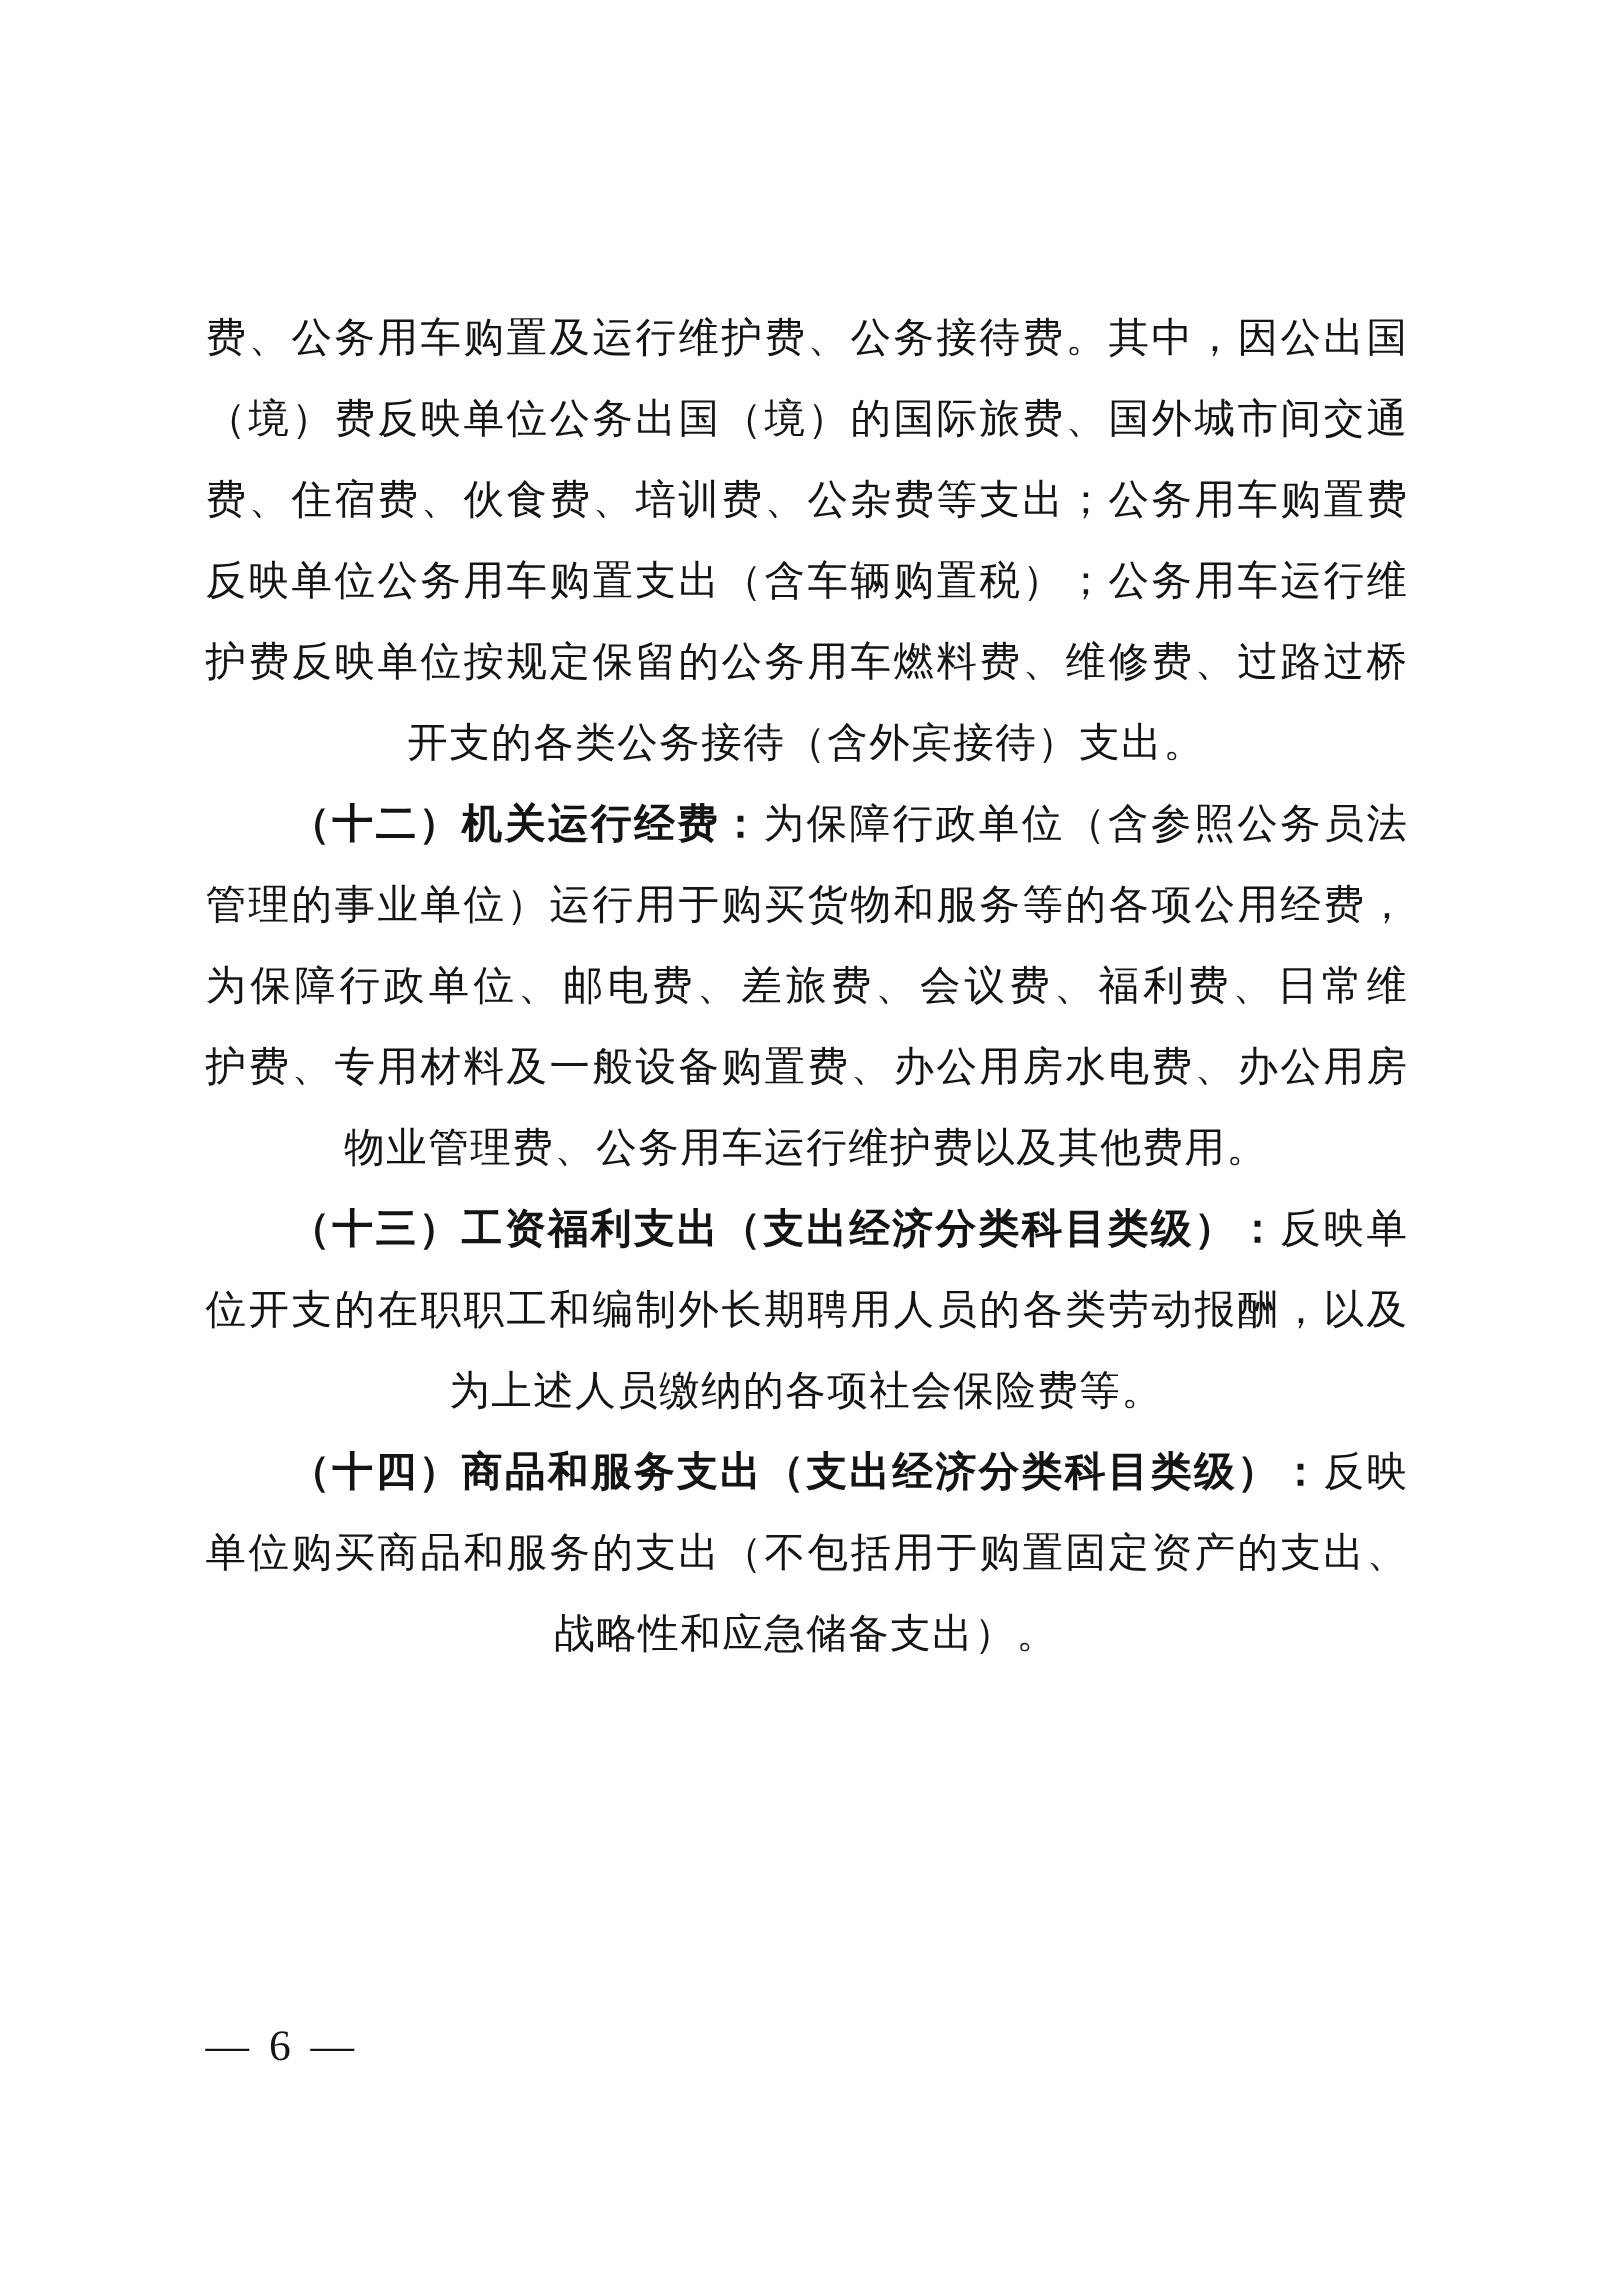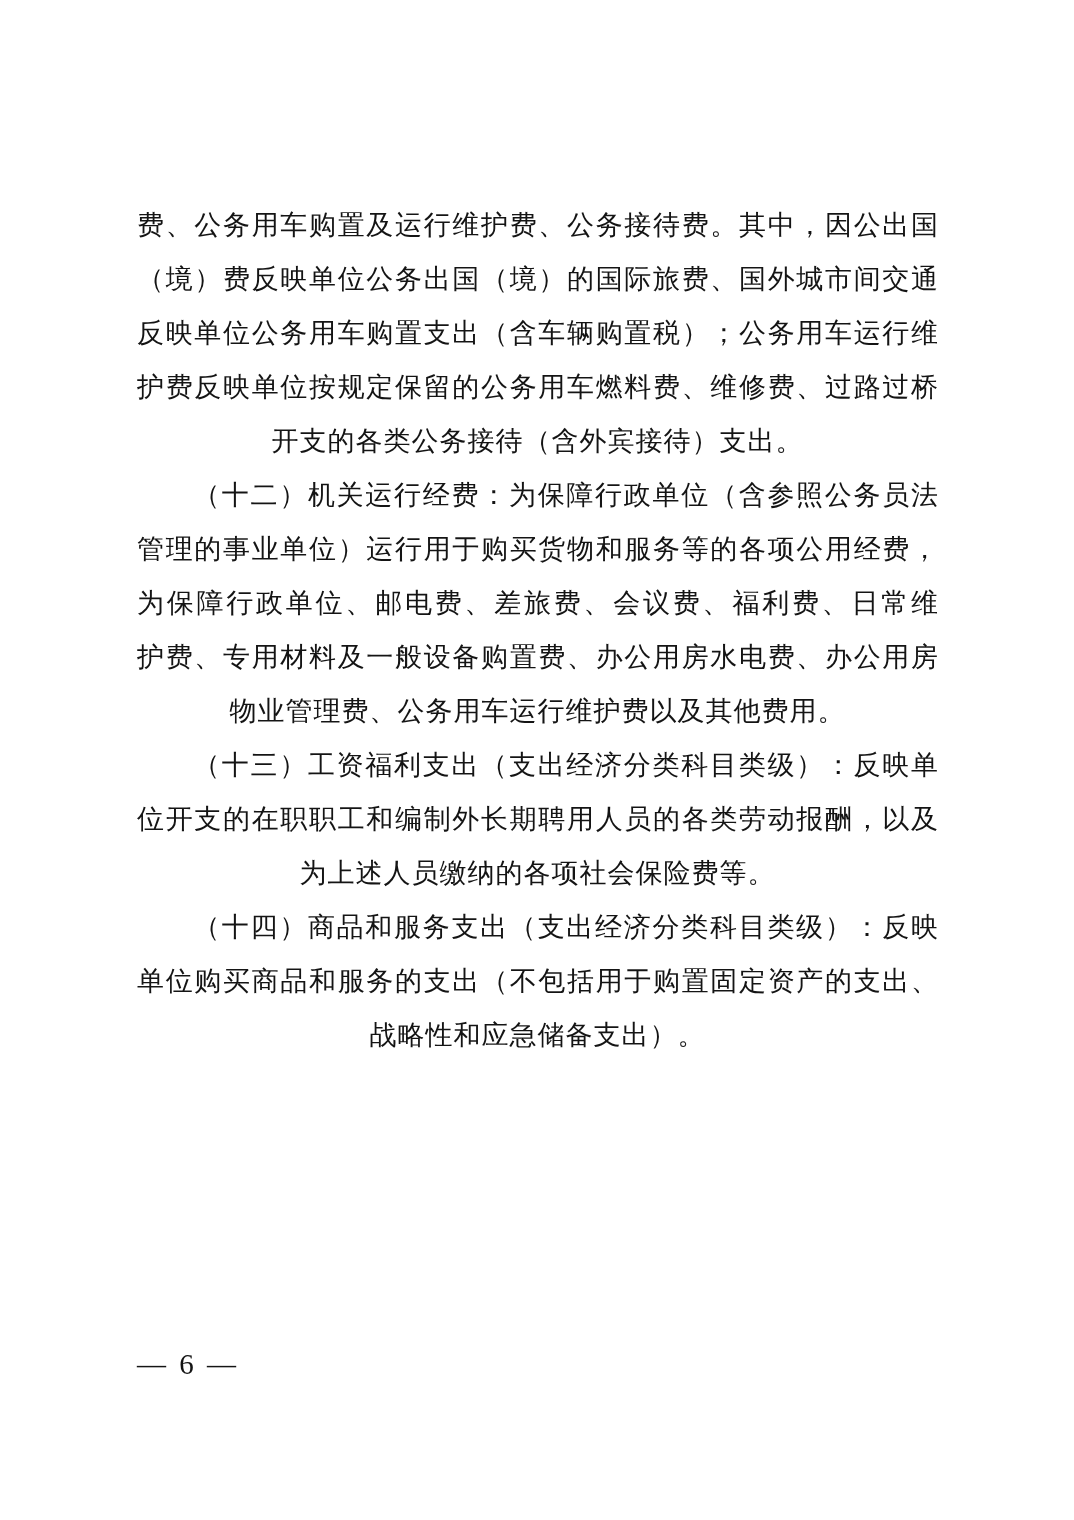--- a/index.html
+++ b/index.html
@@ -35,38 +35,39 @@
   }
   .line.left {
     text-align: center;
     letter-spacing: 1px;
     font-family: Liberation Serif, serif;
   }
   .line.indent {
     text-indent: 56px;
   }
   .seg { font-weight: 400; }
-  .seg.bold { font-weight: 400; }
+  .seg.bold { font-weight: 700; }
   .page-number {
     position: absolute;
     left: 137px;
     top: 1342px;
     font-size: 29px;
     line-height: 44px;
     letter-spacing: 3px;
     color: #141414;
   }
 </style>
 </head>
 <body>
 
 <div class="page" style="background: rgb(255, 255, 255); color: rgb(20, 20, 20);">
   <div class="text-block">
       <div class="line justify"><span class="seg">费、公务用车购置及运行维护费、公务接待费。其中，因公出国</span></div>
       <div class="line justify"><span class="seg">（境）费反映单位公务出国（境）的国际旅费、国外城市间交通</span></div>
+      <div class="line justify"><span class="seg">费、住宿费、伙食费、培训费、公杂费等支出；公务用车购置费</span></div>
       <div class="line justify"><span class="seg">反映单位公务用车购置支出（含车辆购置税）；公务用车运行维</span></div>
       <div class="line justify"><span class="seg">护费反映单位按规定保留的公务用车燃料费、维修费、过路过桥</span></div>
       <div class="line left"><span class="seg">开支的各类公务接待（含外宾接待）支出。</span></div>
       <div class="line justify indent"><span class="seg bold">（十二）机关运行经费：</span><span class="seg">为保障行政单位（含参照公务员法</span></div>
       <div class="line justify"><span class="seg">管理的事业单位）运行用于购买货物和服务等的各项公用经费，</span></div>
       <div class="line justify"><span class="seg">为保障行政单位、邮电费、差旅费、会议费、福利费、日常维</span></div>
       <div class="line justify"><span class="seg">护费、专用材料及一般设备购置费、办公用房水电费、办公用房</span></div>
       <div class="line left"><span class="seg">物业管理费、公务用车运行维护费以及其他费用。</span></div>
       <div class="line justify indent"><span class="seg bold">（十三）工资福利支出（支出经济分类科目类级）：</span><span class="seg">反映单</span></div>
       <div class="line justify"><span class="seg">位开支的在职职工和编制外长期聘用人员的各类劳动报酬，以及</span></div>

